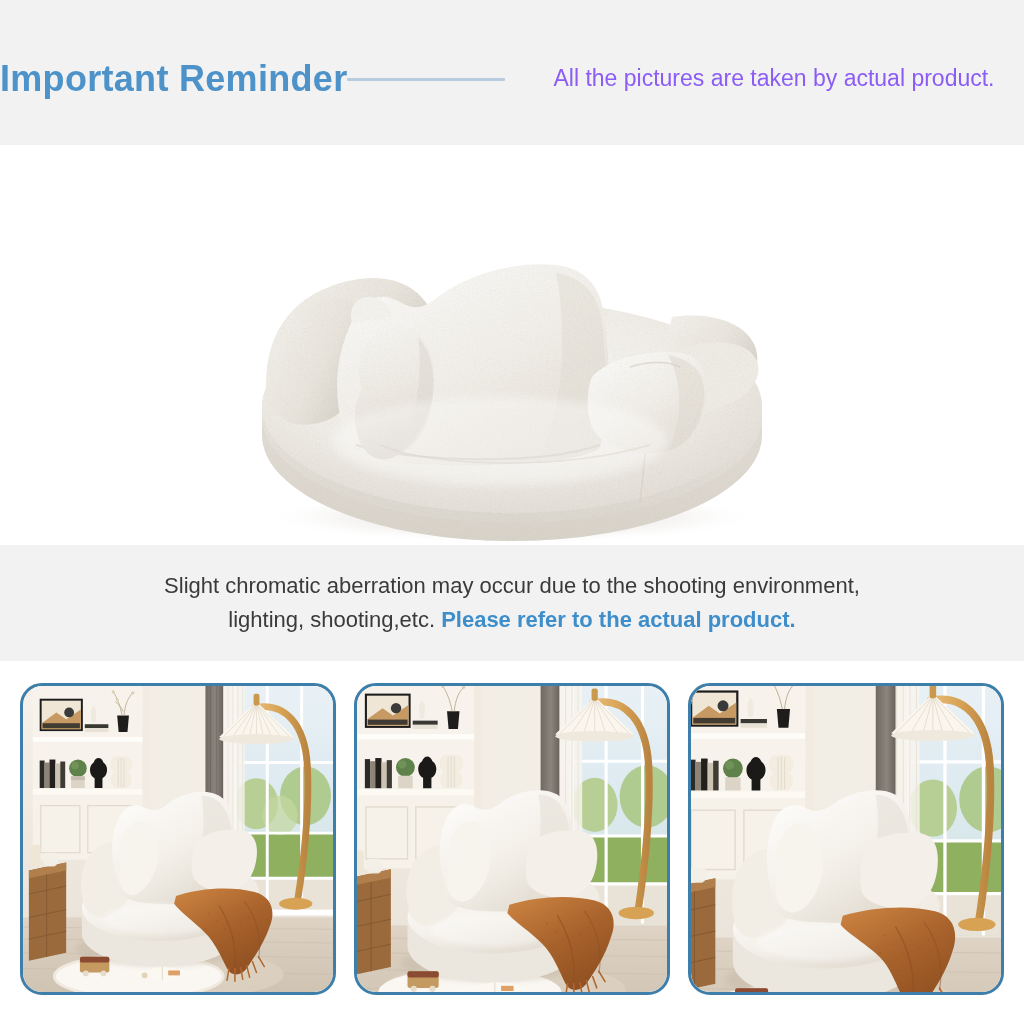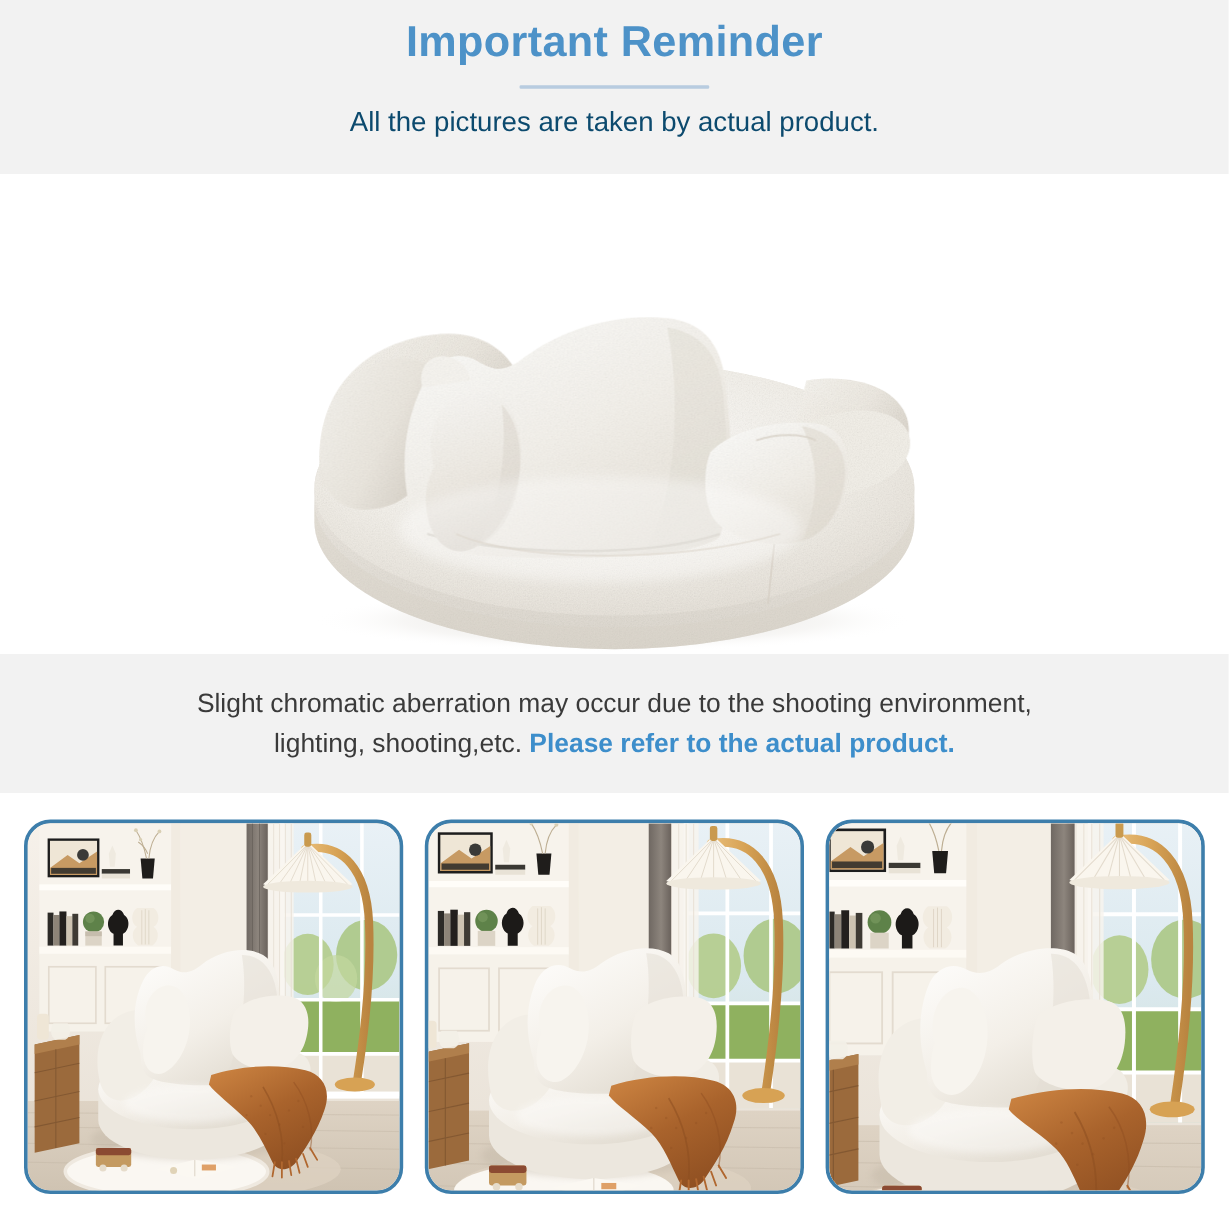--- a/index.html
+++ b/index.html
@@ -19,21 +19,21 @@
     background: #ffffff;
   }
 
   
   .header-band {
     position: absolute;
     left: 0; top: 0;
     width: 1024px; height: 145px;
     background: #f2f2f2;
     display: flex;
-    flex-direction: column;
+    flex-direction: row;
     align-items: center;
     justify-content: flex-start;
     padding-top: 12px;
   }
   .header-title {
     font-size: 36px;
     font-weight: bold;
     color: #4d92c8;
     letter-spacing: 0.3px;
     line-height: 1.25;
@@ -41,22 +41,23 @@
   .header-rule {
     width: 158px;
     height: 3px;
     background: #b8cce0;
     margin-top: 14px;
     margin-bottom: 13px;
     border-radius: 1px;
   }
   .header-sub {
     font-size: 23px;
-    color: #0c4a6e;
+    color: #8b5cf6;
     line-height: 1.3;
+    margin-left: 48px;
   }
 
   
   .hero {
     position: absolute;
     left: 0; top: 145px;
     width: 1024px; height: 400px;
     background: #ffffff;
     overflow: hidden;
   }

